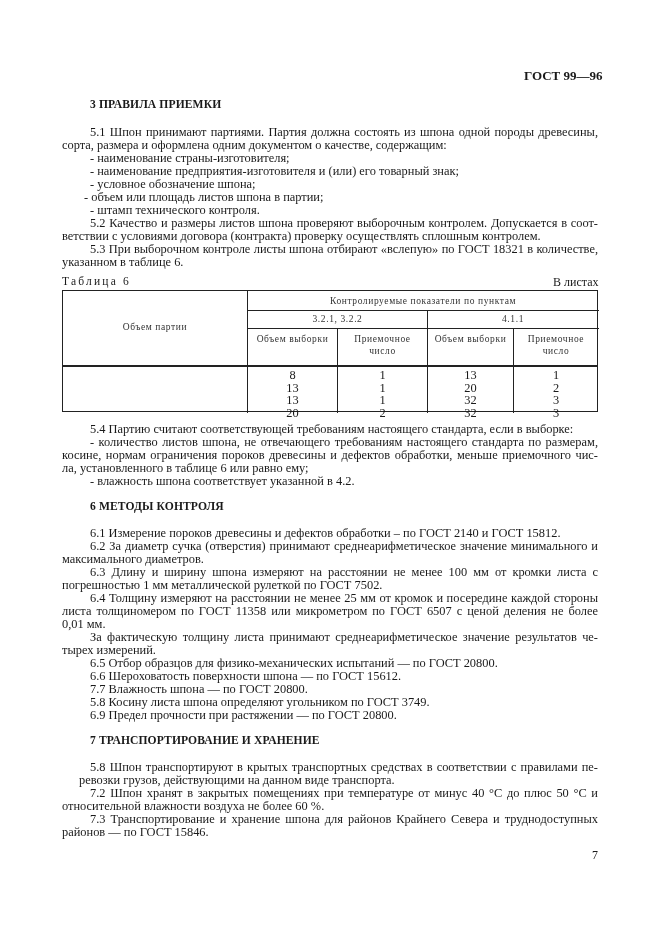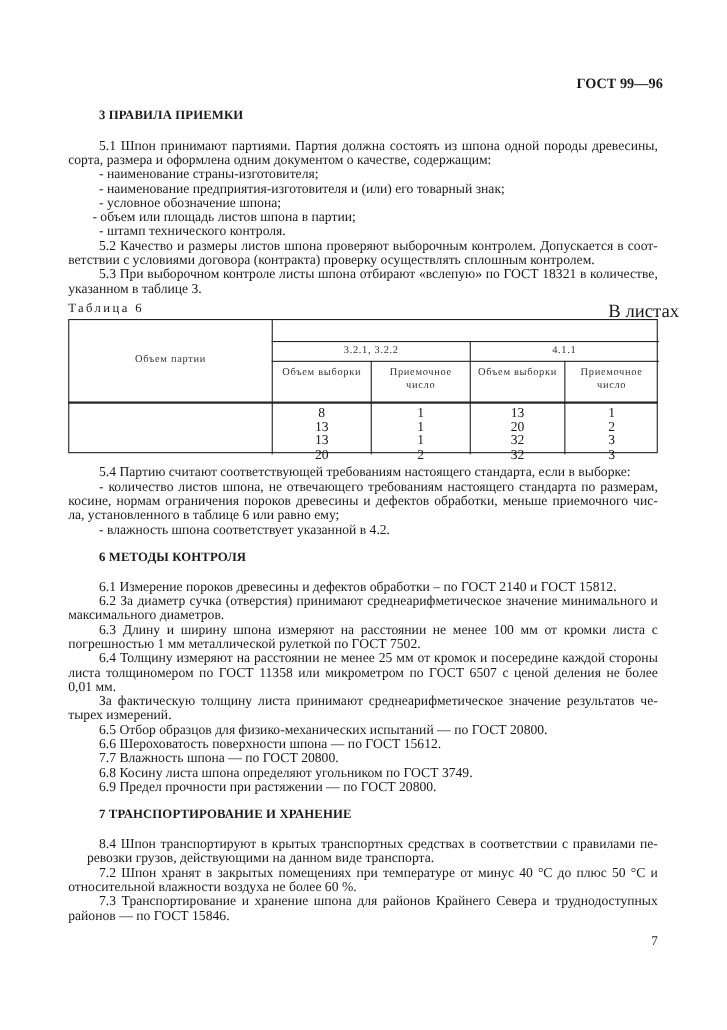--- a/index.html
+++ b/index.html
@@ -29,36 +29,37 @@
 <div class="abs t just" style="left:90px; top:126px; width:508px;">5.1 Шпон принимают партиями. Партия должна состоять из шпона одной породы древесины,</div>
 <div class="abs t" style="left:62px; top:139px;">сорта, размера и оформлена одним документом о качестве, содержащим:</div>
 <div class="abs t" style="left:90px; top:152px;">- наименование страны-изготовителя;</div>
 <div class="abs t" style="left:90px; top:165px;">- наименование предприятия-изготовителя и (или) его товарный знак;</div>
 <div class="abs t" style="left:90px; top:178px;">- условное обозначение шпона;</div>
 <div class="abs t" style="left:84px; top:191px;">- объем или площадь листов шпона в партии;</div>
 <div class="abs t" style="left:90px; top:204px;">- штамп технического контроля.</div>
 <div class="abs t just" style="left:90px; top:217px; width:508px;">5.2 Качество и размеры листов шпона проверяют выборочным контролем. Допускается в соот-</div>
 <div class="abs t" style="left:62px; top:230px;">ветствии с условиями договора (контракта) проверку осуществлять сплошным контролем.</div>
 <div class="abs t just" style="left:90px; top:243px; width:508px;">5.3 При выборочном контроле листы шпона отбирают «вслепую» по ГОСТ 18321 в количестве,</div>
-<div class="abs t" style="left:62px; top:256px;">указанном в таблице 3.</div>
+<div class="abs t" style="left:62px; top:256px;">указанном в таблице 6.</div>
 
 <div class="abs sp" style="left:62px; top:275px;">Таблица 6</div>
-<div class="abs t" style="left:553px; top:276px; font-size:17px;">В листах</div>
+<div class="abs t" style="left:553px; top:276px; font-size:12px;">В листах</div>
 
 <div class="tbl">
 
   <div class="ln" style="left:184px; top:0; width:1px; height:122px;"></div>
   <div class="ln" style="left:184px; top:19px; width:352px; height:1px;"></div>
   <div class="ln" style="left:184px; top:37px; width:352px; height:1px;"></div>
   <div class="ln" style="left:364px; top:19px; width:1px; height:103px;"></div>
   <div class="ln" style="left:274px; top:37px; width:1px; height:85px;"></div>
   <div class="ln" style="left:450px; top:37px; width:1px; height:85px;"></div>
   <div class="ln" style="left:-1px; top:74px; width:536px; height:2px;"></div>
 
   <div class="cell" style="left:0; top:30px; width:184px;">Объем партии</div>
+  <div class="cell" style="left:185px; top:4px; width:350px;">Контролируемые показатели по пунктам</div>
   <div class="cell" style="left:185px; top:22px; width:179px;">3.2.1, 3.2.2</div>
   <div class="cell" style="left:365px; top:22px; width:170px;">4.1.1</div>
 
   <div class="cell" style="left:185px; top:42px; width:89px;">Объем выборки</div>
   <div class="cell" style="left:275px; top:42px; width:89px;">
     <span>Приемочное</span><br>
     <span>число</span>
   </div>
   <div class="cell" style="left:365px; top:42px; width:85px;">Объем выборки</div>
   <div class="cell" style="left:451px; top:42px; width:84px;">
@@ -106,24 +107,24 @@
 <div class="abs t just" style="left:90px; top:566px; width:508px;">6.3 Длину и  ширину  шпона измеряют на расстоянии не менее 100 мм от кромки листа с</div>
 <div class="abs t" style="left:62px; top:579px;">погрешностью 1 мм металлической рулеткой по ГОСТ 7502.</div>
 <div class="abs t just" style="left:90px; top:592px; width:508px;">6.4 Толщину измеряют на расстоянии не менее 25 мм от кромок и посередине каждой стороны</div>
 <div class="abs t just" style="left:62px; top:605px; width:536px;">листа  толщиномером по ГОСТ 11358 или микрометром по ГОСТ 6507 с ценой деления не более</div>
 <div class="abs t" style="left:62px; top:618px;">0,01 мм.</div>
 <div class="abs t just" style="left:90px; top:631px; width:508px;">За фактическую толщину листа принимают среднеарифметическое значение результатов че-</div>
 <div class="abs t" style="left:62px; top:644px;">тырех измерений.</div>
 <div class="abs t" style="left:90px; top:657px;">6.5 Отбор образцов для физико-механических испытаний — по ГОСТ 20800.</div>
 <div class="abs t" style="left:90px; top:670px;">6.6 Шероховатость поверхности шпона — по ГОСТ 15612.</div>
 <div class="abs t" style="left:90px; top:683px;">7.7 Влажность шпона —  по ГОСТ 20800.</div>
-<div class="abs t" style="left:90px; top:696px;">6.8 Косину листа шпона определяют угольником по ГОСТ 3749.</div>
+<div class="abs t" style="left:90px; top:696px;">5.8 Косину листа шпона определяют угольником по ГОСТ 3749.</div>
 <div class="abs t" style="left:90px; top:709px;">6.9 Предел прочности при растяжении — по ГОСТ 20800.</div>
 
 <div class="abs h" style="left:90px; top:734px;">7 ТРАНСПОРТИРОВАНИЕ И ХРАНЕНИЕ</div>
-<div class="abs t just" style="left:90px; top:761px; width:508px;">8.4 Шпон транспортируют в крытых транспортных средствах в соответствии с правилами пе-</div>
+<div class="abs t just" style="left:90px; top:761px; width:508px;">5.8 Шпон транспортируют в крытых транспортных средствах в соответствии с правилами пе-</div>
 <div class="abs t" style="left:62px; top:774px;margin-left:17px;">ревозки грузов, действующими на данном виде транспорта.</div>
 <div class="abs t just" style="left:90px; top:787px; width:508px;">7.2 Шпон хранят в закрытых помещениях при температуре от  минус 40 °С до плюс 50 °С и</div>
 <div class="abs t" style="left:62px; top:800px;">относительной влажности воздуха не более 60 %.</div>
 <div class="abs t just" style="left:90px; top:813px; width:508px;">7.3 Транспортирование и хранение шпона для районов Крайнего Севера и труднодоступных</div>
 <div class="abs t" style="left:62px; top:826px;">районов — по ГОСТ 15846.</div>
 
 <div class="abs pnum" style="left:592px; top:848px;">7</div>
 
 </body></html>

